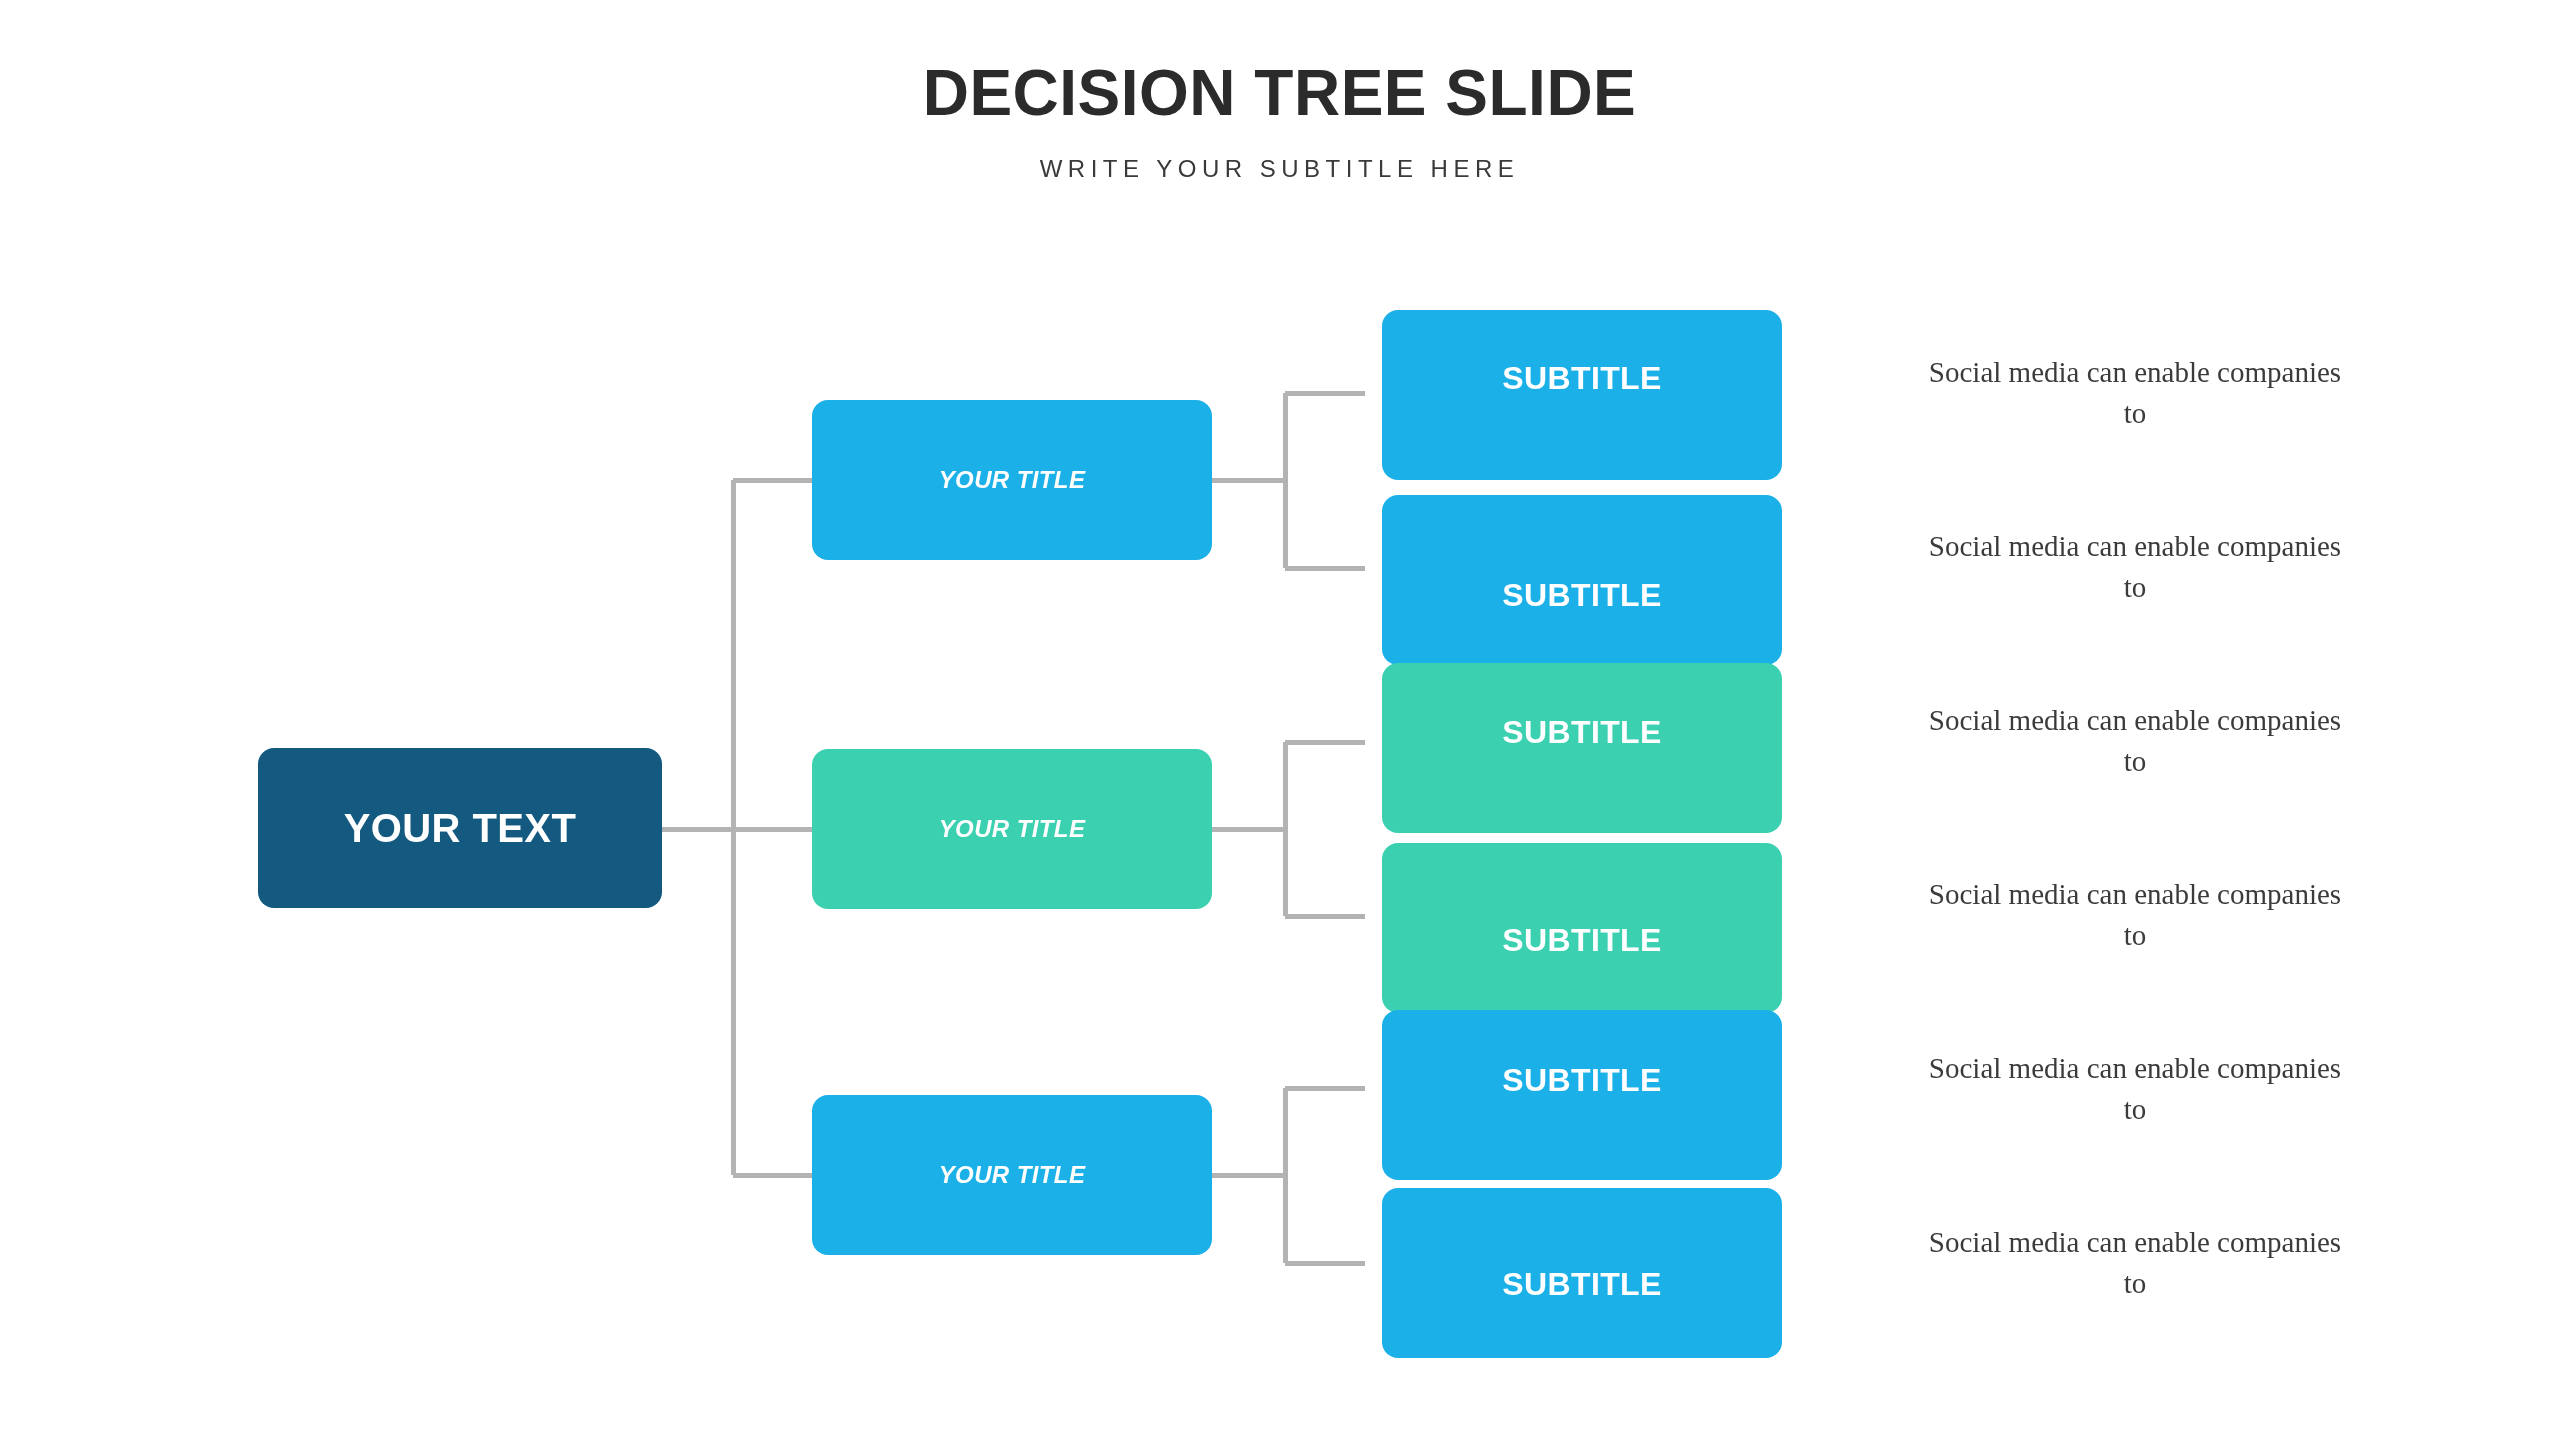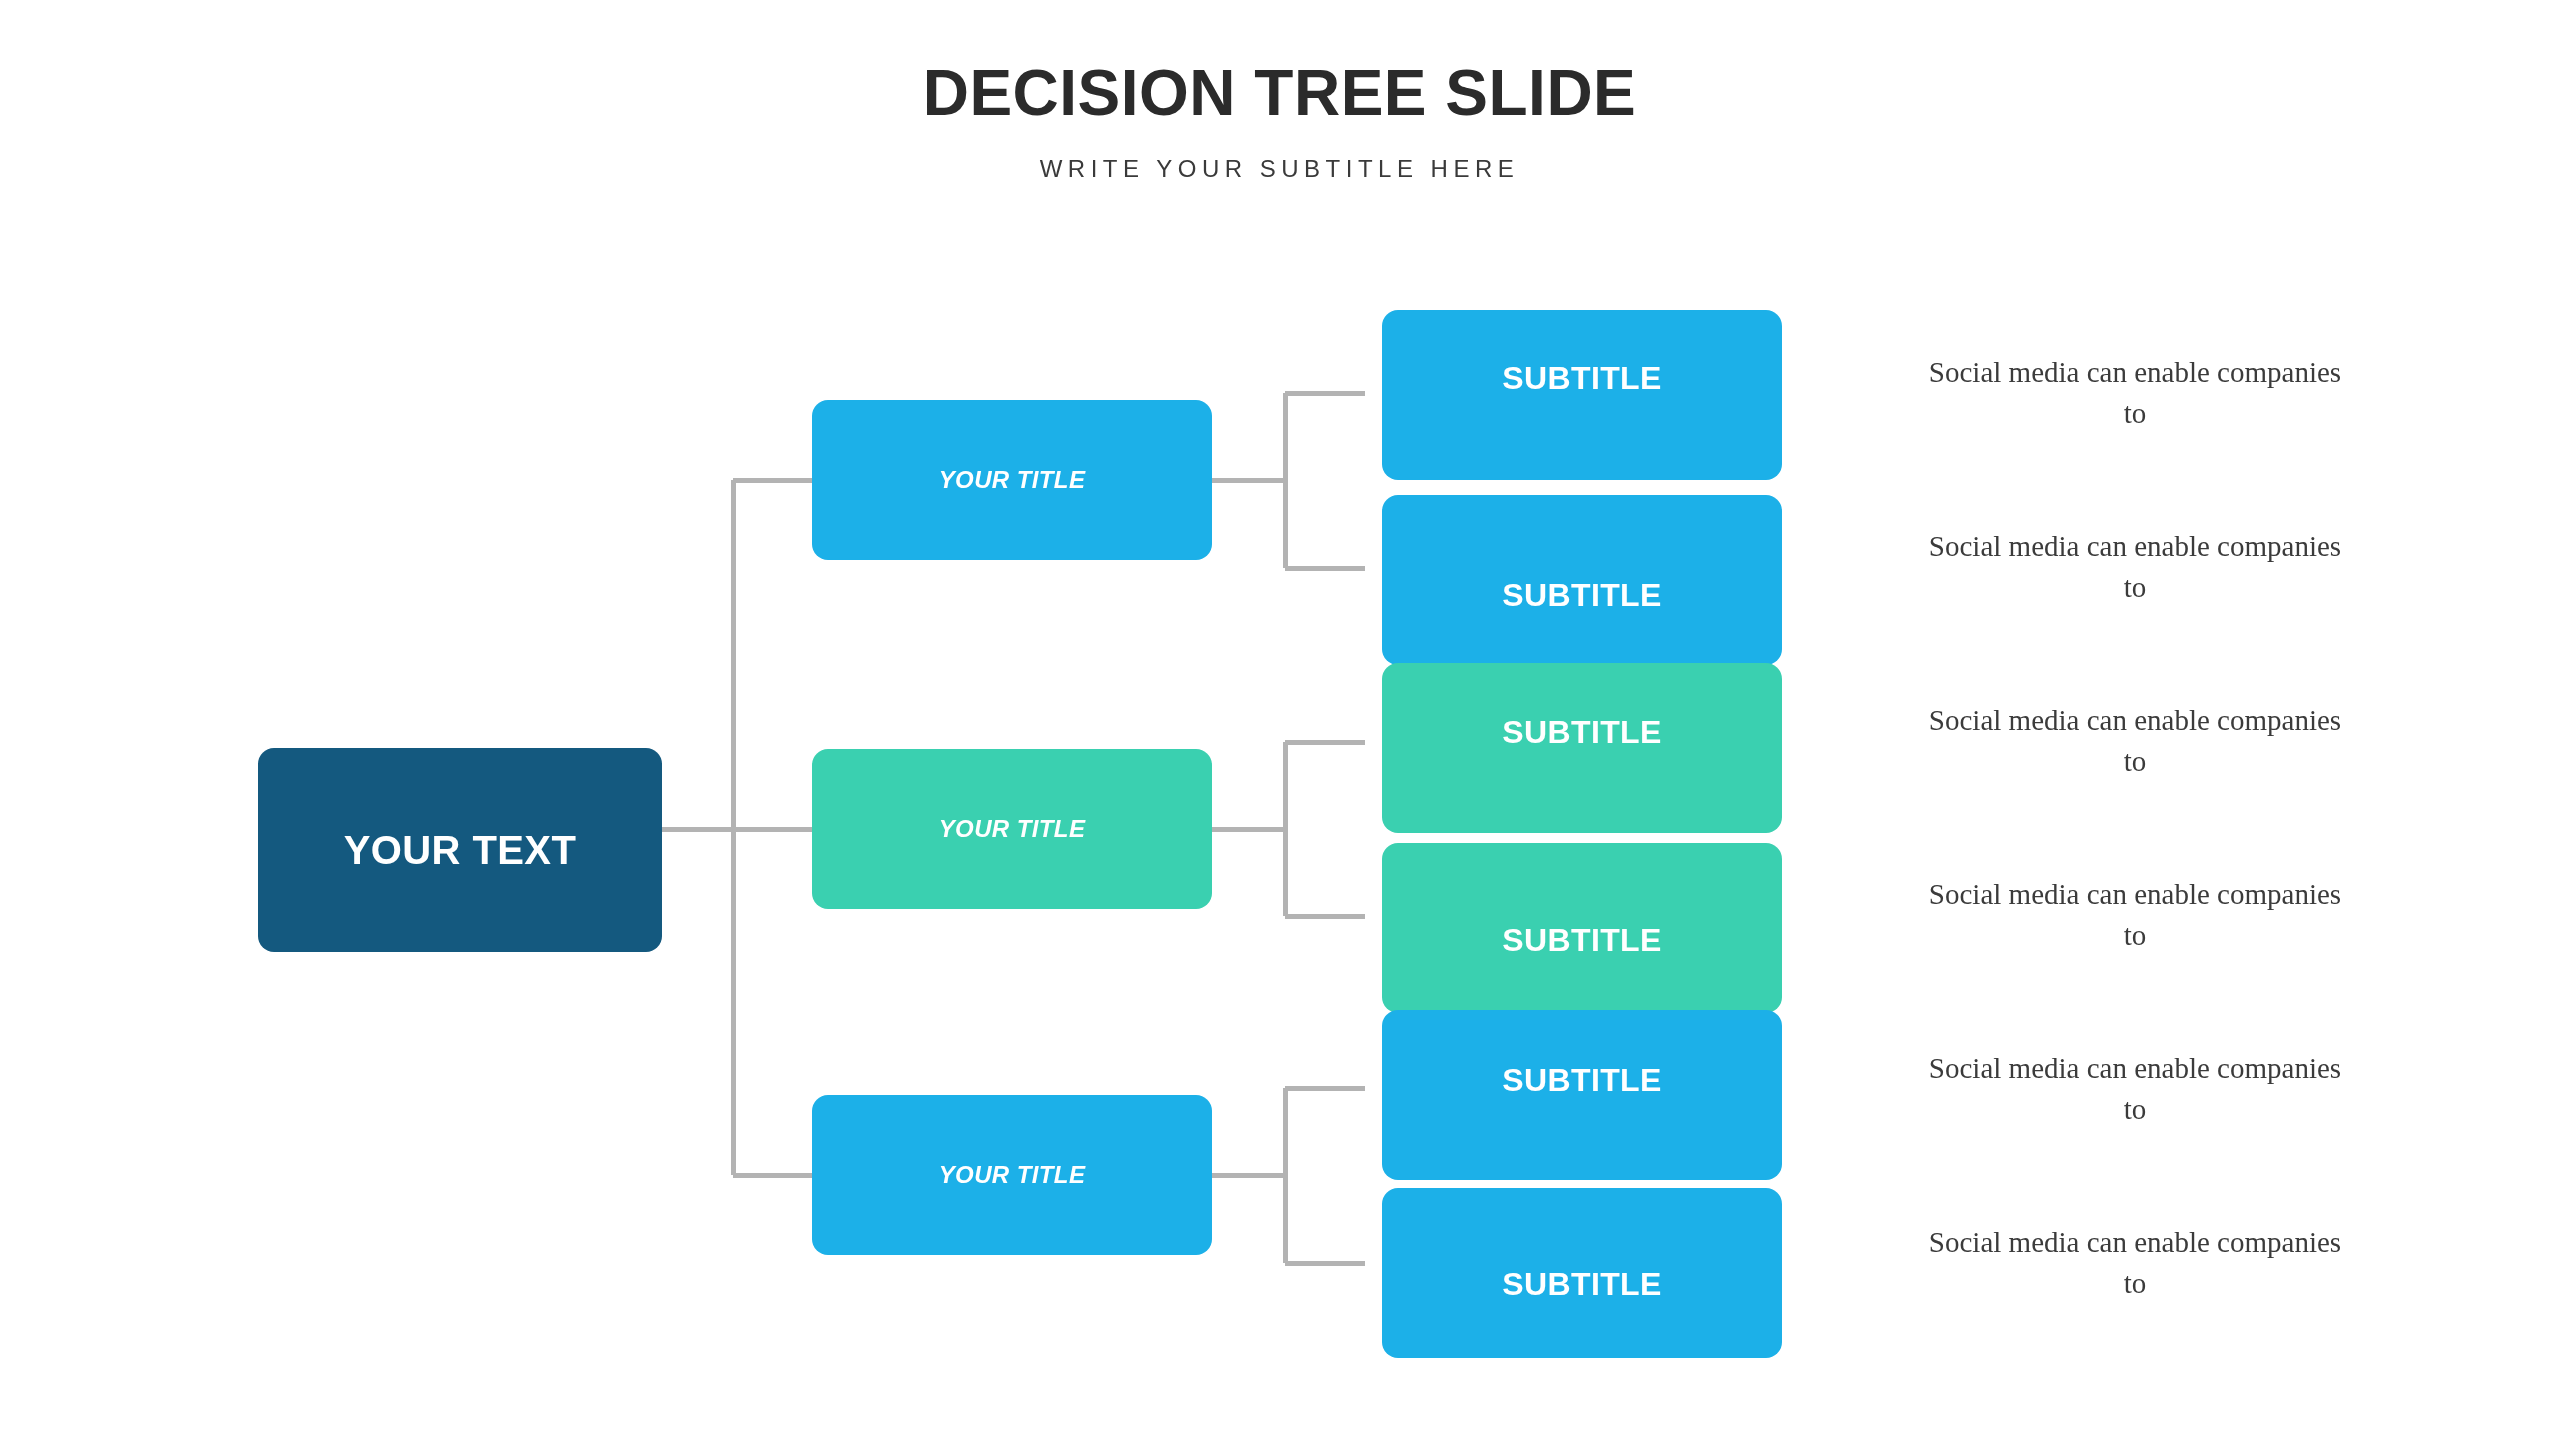--- a/index.html
+++ b/index.html
@@ -128,21 +128,21 @@
       <line x1="1285" y1="742" x2="1365" y2="742"></line>
       <line x1="1285" y1="916" x2="1365" y2="916"></line>
 
       <line x1="1212" y1="1175" x2="1285" y2="1175"></line>
       <line x1="1285" y1="1088" x2="1285" y2="1263"></line>
       <line x1="1285" y1="1088" x2="1365" y2="1088"></line>
       <line x1="1285" y1="1263" x2="1365" y2="1263"></line>
     </g>
   </svg>
 
-  <div class="node node-root" style="left:258px; top:748px; width:404px; height:204px; background:#14597f;">
+  <div class="node node-root" style="left:258px; top:748px; width:404px; height:160px; background:#14597f;">
     <span>YOUR TEXT</span>
   </div>
 
   <div class="node node-title" style="left:812px; top:400px; width:400px; height:160px; background:#1cb0e8;">
     <span>YOUR TITLE</span>
   </div>
 
   <div class="node node-title" style="left:812px; top:749px; width:400px; height:160px; background:#3ad0b0;">
     <span>YOUR TITLE</span>
   </div>

